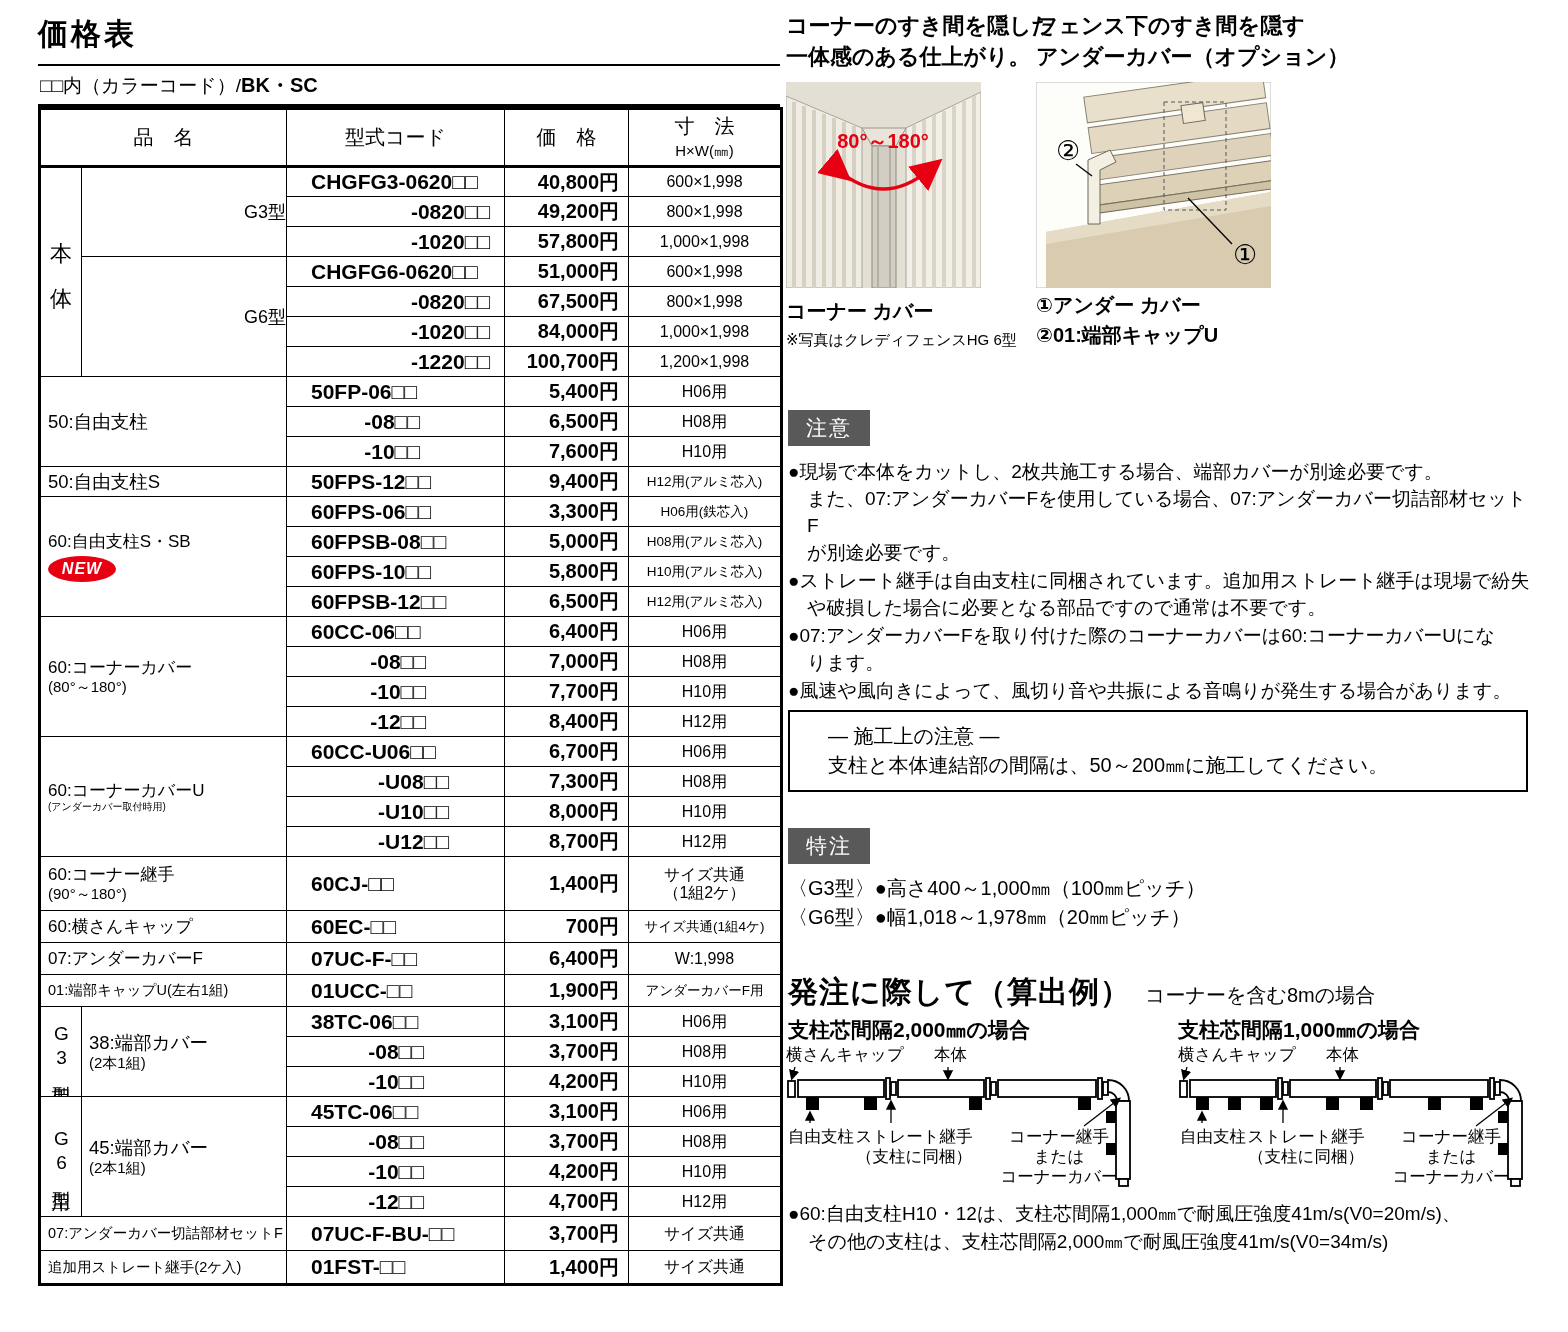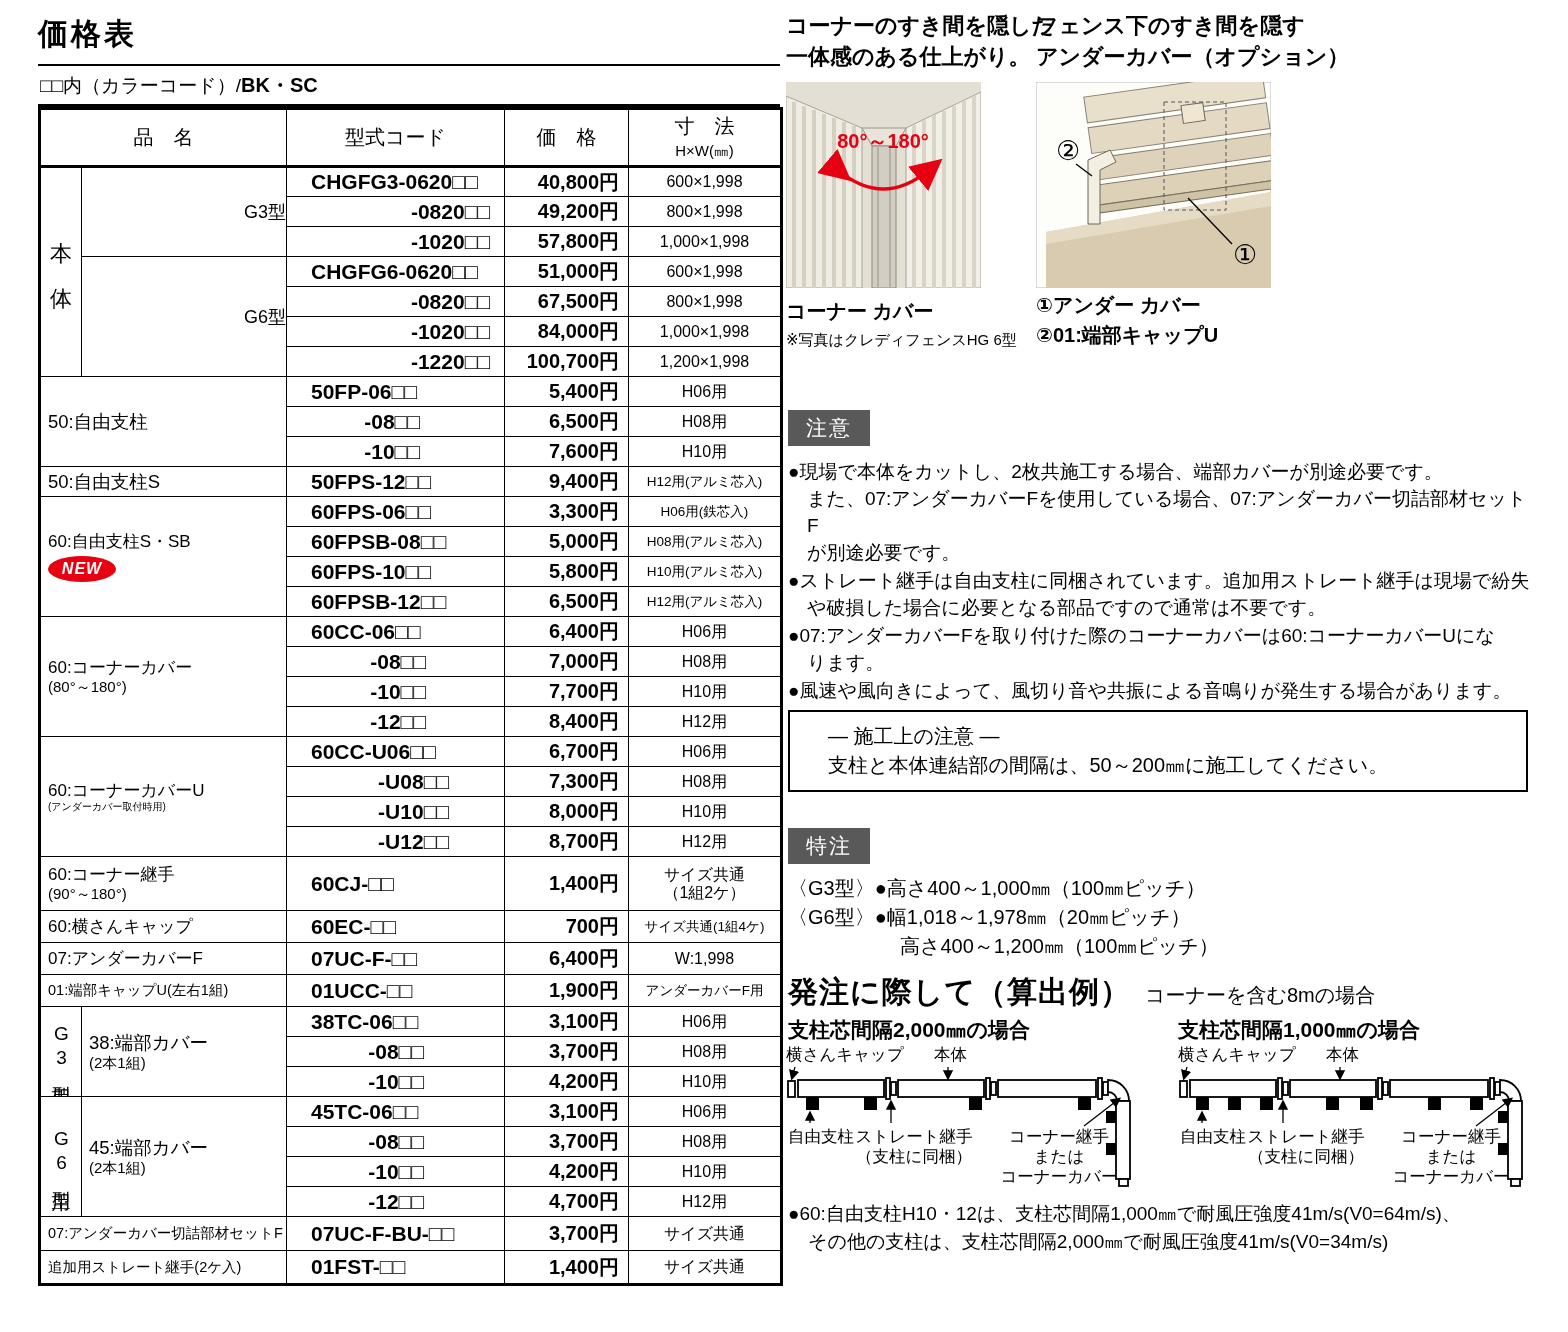--- a/index.html
+++ b/index.html
@@ -384,21 +384,20 @@
     </ul>
 
   <div id="construction-box">
     <div>― 施工上の注意 ―</div>
     <div>支柱と本体連結部の間隔は、50～200㎜に施工してください。</div>
   </div>
 
   <div class="sec-label" style="top:828px"><span>特注</span></div>
   <div class="tokuchu-line" style="top:874px">〈G3型〉●高さ400～1,000㎜（100㎜ピッチ）</div>
   <div class="tokuchu-line" style="top:903px">〈G6型〉●幅1,018～1,978㎜（20㎜ピッチ）</div>
-  <div class="tokuchu-line indent" style="top:932px">高さ400～1,200㎜（100㎜ピッチ）</div>
 
   <div id="order-title">
     <span class="big">発注に際して（算出例）</span><span class="suffix">コーナーを含む8mの場合</span>
   </div>
   <div class="dg-heading" style="left:2px">支柱芯間隔2,000㎜の場合</div>
   <div class="dg-heading" style="left:392px">支柱芯間隔1,000㎜の場合</div>
 
   <div class="diagram" style="left:0">
     <svg class="dg" viewBox="0 0 365 130">
       <defs>
@@ -491,16 +490,16 @@
     <div class="dg-label" style="left:148px; top:0">本体</div>
     <div class="dg-label" style="left:2px; top:82px">自由支柱</div>
     <div class="dg-label center" style="left:68px; top:82px; width:120px">ストレート継手
 （支柱に同梱）</div>
     <div class="dg-label center" style="left:208px; top:82px; width:130px">コーナー継手
 または
 コーナーカバー</div>
   </div>
 
   <div id="order-note">
-    <div>●60:自由支柱H10・12は、支柱芯間隔1,000㎜で耐風圧強度41m/s(V0=64m/s)、</div>
+    <div>●60:自由支柱H10・12は、支柱芯間隔1,000㎜で耐風圧強度41m/s(V0=20m/s)、</div>
     <div class="nl2">その他の支柱は、支柱芯間隔2,000㎜で耐風圧強度41m/s(V0=34m/s)</div>
   </div>
 </div>
 
 </body></html>

